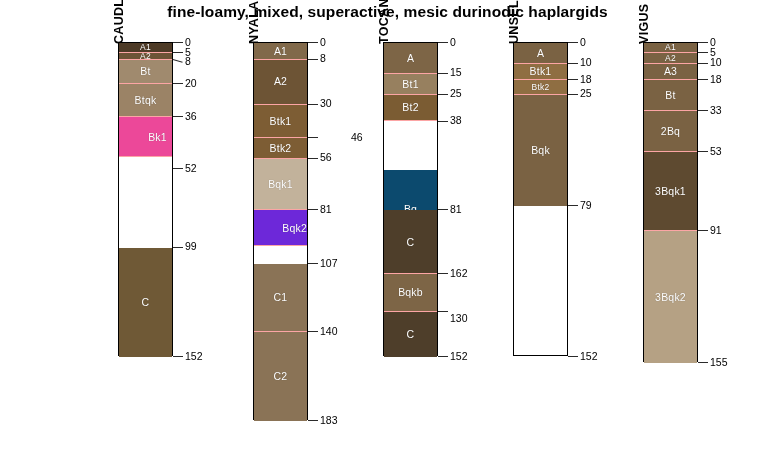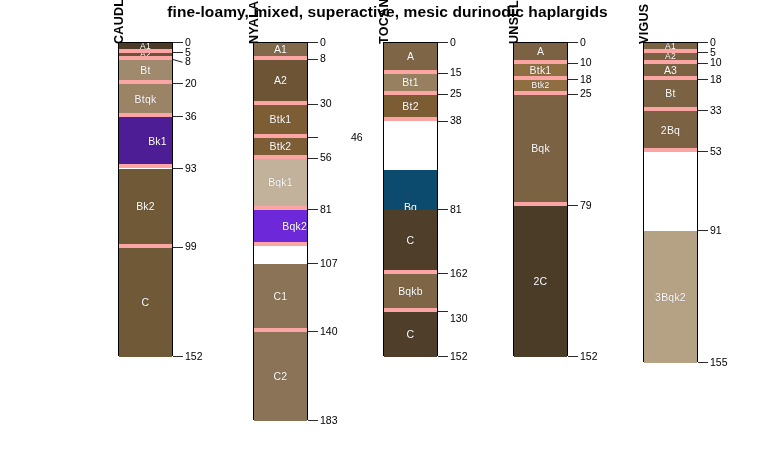--- a/index.html
+++ b/index.html
@@ -48,21 +48,21 @@
   .column {
     position: absolute;
     box-sizing: border-box;
     border: 1px solid #000000;
   }
   .horizon {
     position: absolute;
     left: 0;
     right: 0;
     box-sizing: border-box;
-    border-bottom: 4px solid #fca5a5;
+    border-bottom: 1px solid #fca5a5;
     display: flex;
     align-items: center;
     justify-content: center;
     overflow: hidden;
   }
   .horizon:last-child {
     border-bottom: none;
   }
   .horizon-label {
     font-size: 10.5px;
@@ -103,42 +103,39 @@
           </div>
           <div class="horizon" style="top: 10.33px; height: 6.198px; background: rgb(109, 83, 54);">
             <span class="horizon-label small">A2</span>
           </div>
           <div class="horizon" style="top: 16.528px; height: 24.792px; background: rgb(160, 138, 110);">
             <span class="horizon-label">Bt</span>
           </div>
           <div class="horizon" style="top: 41.32px; height: 33.056px; background: rgb(155, 131, 102);">
             <span class="horizon-label">Btqk</span>
           </div>
-          <div class="horizon" style="top: 74.376px; height: 51px; background: #4c1d95; padding-left: 24px;">
+          <div class="horizon" style="top: 74.376px; height: 40px; background: #ec4899; padding-left: 24px;">
             <span class="horizon-label">Bk1</span>
-          </div>
-          <div class="horizon" style="top: 126.026px; height: 78.508px; background: rgb(111, 89, 54);">
-            <span class="horizon-label">Bk2</span>
           </div>
           <div class="horizon" style="top: 204.534px; height: 109.498px; background: rgb(111, 89, 54); border-bottom: none;">
             <span class="horizon-label">C</span>
           </div>
         </div>
         <div class="depth-leader" style="left: 173px; top: 42px; width: 10px; transform: rotate(0deg);"></div>
         <div class="depth-text" style="left: 185px; top: 36.5px;">0</div>
         <div class="depth-leader" style="left: 173px; top: 52.33px; width: 10px; transform: rotate(0deg);"></div>
         <div class="depth-text" style="left: 185px; top: 46.83px;">5</div>
         <div class="depth-leader" style="left: 173px; top: 58.528px; width: 10.3851px; transform: rotate(15.6529deg);"></div>
         <div class="depth-text" style="left: 185px; top: 55.83px;">8</div>
         <div class="depth-leader" style="left: 173px; top: 83.32px; width: 10px; transform: rotate(0deg);"></div>
         <div class="depth-text" style="left: 185px; top: 77.82px;">20</div>
         <div class="depth-leader" style="left: 173px; top: 116.376px; width: 10px; transform: rotate(0deg);"></div>
         <div class="depth-text" style="left: 185px; top: 110.876px;">36</div>
         <div class="depth-leader" style="left: 173px; top: 168.026px; width: 10px; transform: rotate(0deg);"></div>
-        <div class="depth-text" style="left: 185px; top: 162.526px;">93</div>
+        <div class="depth-text" style="left: 185px; top: 162.526px;">52</div>
         <div class="depth-leader" style="left: 173px; top: 246.534px; width: 10px; transform: rotate(0deg);"></div>
         <div class="depth-text" style="left: 185px; top: 241.034px;">99</div>
         <div class="depth-leader" style="left: 173px; top: 356.032px; width: 10px; transform: rotate(0deg);"></div>
         <div class="depth-text" style="left: 185px; top: 350.532px;">152</div>
       </div>
       <div class="profile" style="left: 0px;">
         <div class="profile-name" style="left: 247px; top: 44px;">NYALA</div>
         <div class="column" style="left: 253px; top: 42px; width: 55px; height: 378.078px;">
           <div class="horizon" style="top: 0px; height: 16.528px; background: rgb(129, 105, 74);">
             <span class="horizon-label">A1</span>
@@ -234,23 +231,20 @@
           </div>
           <div class="horizon" style="top: 20.66px; height: 16.528px; background: rgb(143, 110, 66);">
             <span class="horizon-label">Btk1</span>
           </div>
           <div class="horizon" style="top: 37.188px; height: 14.462px; background: rgb(143, 110, 66);">
             <span class="horizon-label small">Btk2</span>
           </div>
           <div class="horizon" style="top: 51.65px; height: 111.564px; background: rgb(122, 98, 67); text-align: right;">
             <span class="horizon-label">Bqk</span>
           </div>
-          <div class="horizon" style="top: 163.214px; height: 150.818px; background: rgb(75, 60, 40); border-bottom: none;">
-            <span class="horizon-label">2C</span>
-          </div>
         </div>
         <div class="depth-leader" style="left: 568px; top: 42px; width: 10px; transform: rotate(0deg);"></div>
         <div class="depth-text" style="left: 580px; top: 36.5px;">0</div>
         <div class="depth-leader" style="left: 568px; top: 62.66px; width: 10px; transform: rotate(0deg);"></div>
         <div class="depth-text" style="left: 580px; top: 57.16px;">10</div>
         <div class="depth-leader" style="left: 568px; top: 79.188px; width: 10px; transform: rotate(0deg);"></div>
         <div class="depth-text" style="left: 580px; top: 73.688px;">18</div>
         <div class="depth-leader" style="left: 568px; top: 93.65px; width: 10px; transform: rotate(0deg);"></div>
         <div class="depth-text" style="left: 580px; top: 88.15px;">25</div>
         <div class="depth-leader" style="left: 568px; top: 205.214px; width: 10px; transform: rotate(0deg);"></div>
@@ -268,20 +262,23 @@
             <span class="horizon-label small">A2</span>
           </div>
           <div class="horizon" style="top: 20.66px; height: 16.528px; background: rgb(122, 98, 67);">
             <span class="horizon-label">A3</span>
           </div>
           <div class="horizon" style="top: 37.188px; height: 30.99px; background: rgb(122, 98, 67);">
             <span class="horizon-label">Bt</span>
           </div>
           <div class="horizon" style="top: 68.178px; height: 41.32px; background: rgb(122, 98, 67); align-items: center;">
             <span class="horizon-label">2Bq</span>
+          </div>
+          <div class="horizon" style="top: 109.498px; height: 78.508px; background: rgb(94, 74, 48);">
+            <span class="horizon-label">3Bqk1</span>
           </div>
           <div class="horizon" style="top: 188.006px; height: 132.224px; background: rgb(181, 161, 132); border-bottom: none;">
             <span class="horizon-label">3Bqk2</span>
           </div>
         </div>
         <div class="depth-leader" style="left: 698px; top: 42px; width: 10px; transform: rotate(0deg);"></div>
         <div class="depth-text" style="left: 710px; top: 36.5px;">0</div>
         <div class="depth-leader" style="left: 698px; top: 52.33px; width: 10px; transform: rotate(0deg);"></div>
         <div class="depth-text" style="left: 710px; top: 46.83px;">5</div>
         <div class="depth-leader" style="left: 698px; top: 62.66px; width: 10px; transform: rotate(0deg);"></div>

